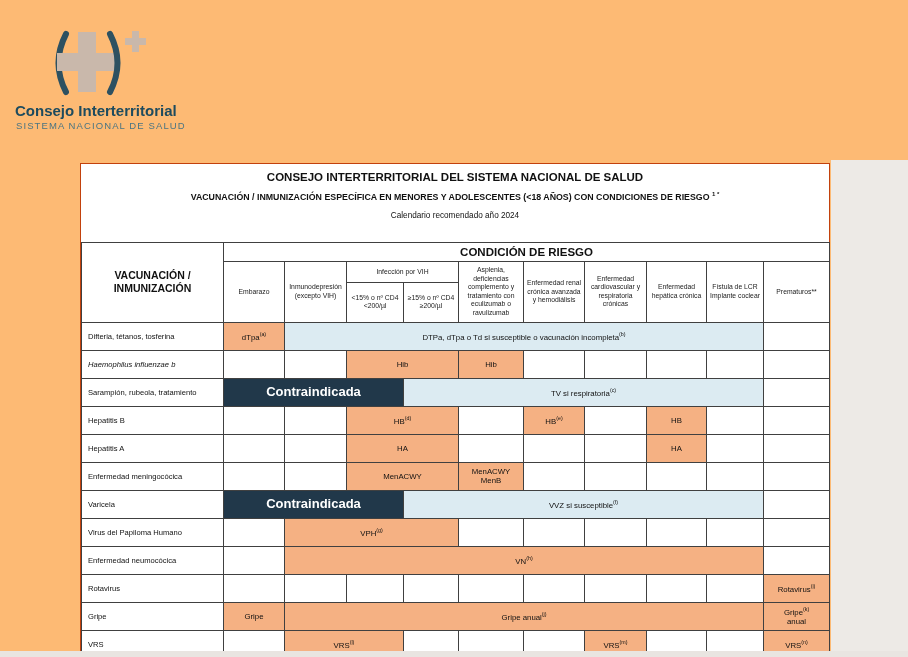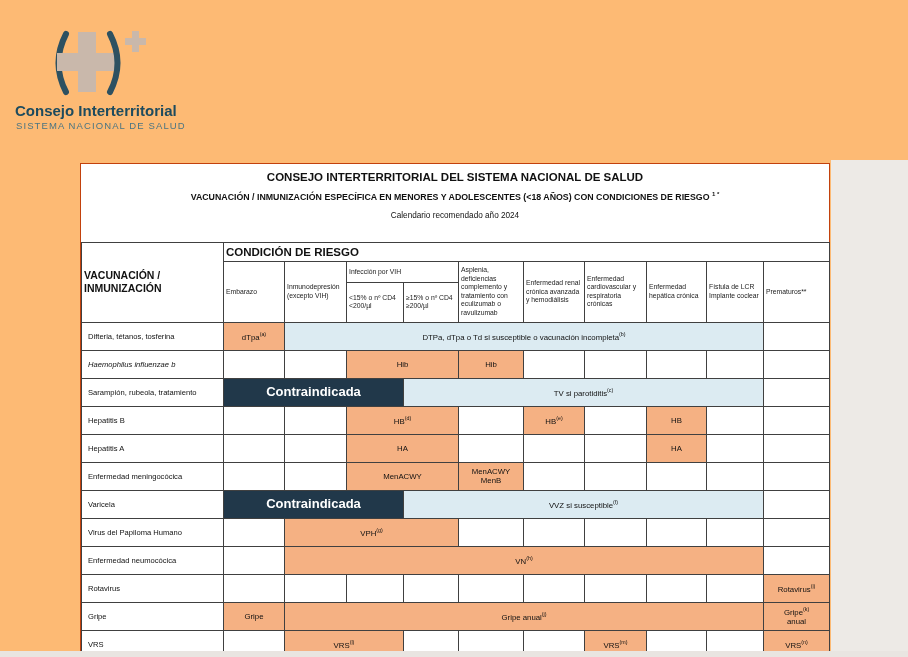--- a/index.html
+++ b/index.html
@@ -21,21 +21,21 @@
   .sheet { position:absolute; left:80px; top:163px; width:750px; border:1px solid #c2410c; background:#fff; }
   .titlebox { padding:7px 4px 6px 4px; text-align:center; }
   .t-main { font-size:11.5px; font-weight:bold; color:#111; }
   .t-sub  { font-size:8.8px; font-weight:bold; color:#111; margin-top:8px; }
   .t-sub sup { font-size:6px; }
   .t-cal  { font-size:8.2px; color:#111; margin-top:9px; margin-bottom:16px; }
 
   table { border-collapse:collapse; table-layout:fixed; width:748px; }
   th, td { border:1px solid #404040; overflow:hidden; }
 
-  th { font-weight:normal; font-size:6.8px; color:#222; text-align:left; vertical-align:middle; padding:1px 2px; line-height:1.25; }
+  th { font-weight:normal; font-size:6.8px; color:#222; text-align:center; vertical-align:middle; padding:1px 2px; line-height:1.25; }
   th.corner { font-size:10.5px; font-weight:bold; color:#111; line-height:1.3; }
   th.risk   { font-size:11.5px; font-weight:bold; color:#111; height:19px; }
   th.vih    { height:21px; }
   tr.subrow th { height:40px; }
   tr.colrow th { height:21px; }
 
   td.rowlabel { font-size:7.6px; color:#111; text-align:left; padding-left:6px; background:#fff;margin-left:17px; }
   td.rowlabel.italic { font-style:italic; }
   td.cell { height:28px; text-align:center; vertical-align:middle; font-size:7.8px; color:#111; line-height:1.25; }
   td.cell sup { font-size:5.3px; }
@@ -130,21 +130,21 @@
             <td colspan="1" class="cell empty"></td>
             <td colspan="1" class="cell empty"></td>
             <td colspan="1" class="cell empty"></td>
           </tr>
           <tr>
             <td class="rowlabel">Sarampión, rubeola, tratamiento</td>
             <td colspan="3" class="cell dark">
               <div><span>Contraindicada</span></div>
             </td>
             <td colspan="6" class="cell blue">
-              <div><span>TV si parotiditis</span><sup>(c)</sup></div>
+              <div><span>TV si respiratoria</span><sup>(c)</sup></div>
             </td>
             <td colspan="1" class="cell empty"></td>
           </tr>
           <tr>
             <td class="rowlabel">Hepatitis B</td>
             <td colspan="1" class="cell empty"></td>
             <td colspan="1" class="cell empty"></td>
             <td colspan="2" class="cell orange">
               <div><span>HB</span><sup>(d)</sup></div>
             </td>

